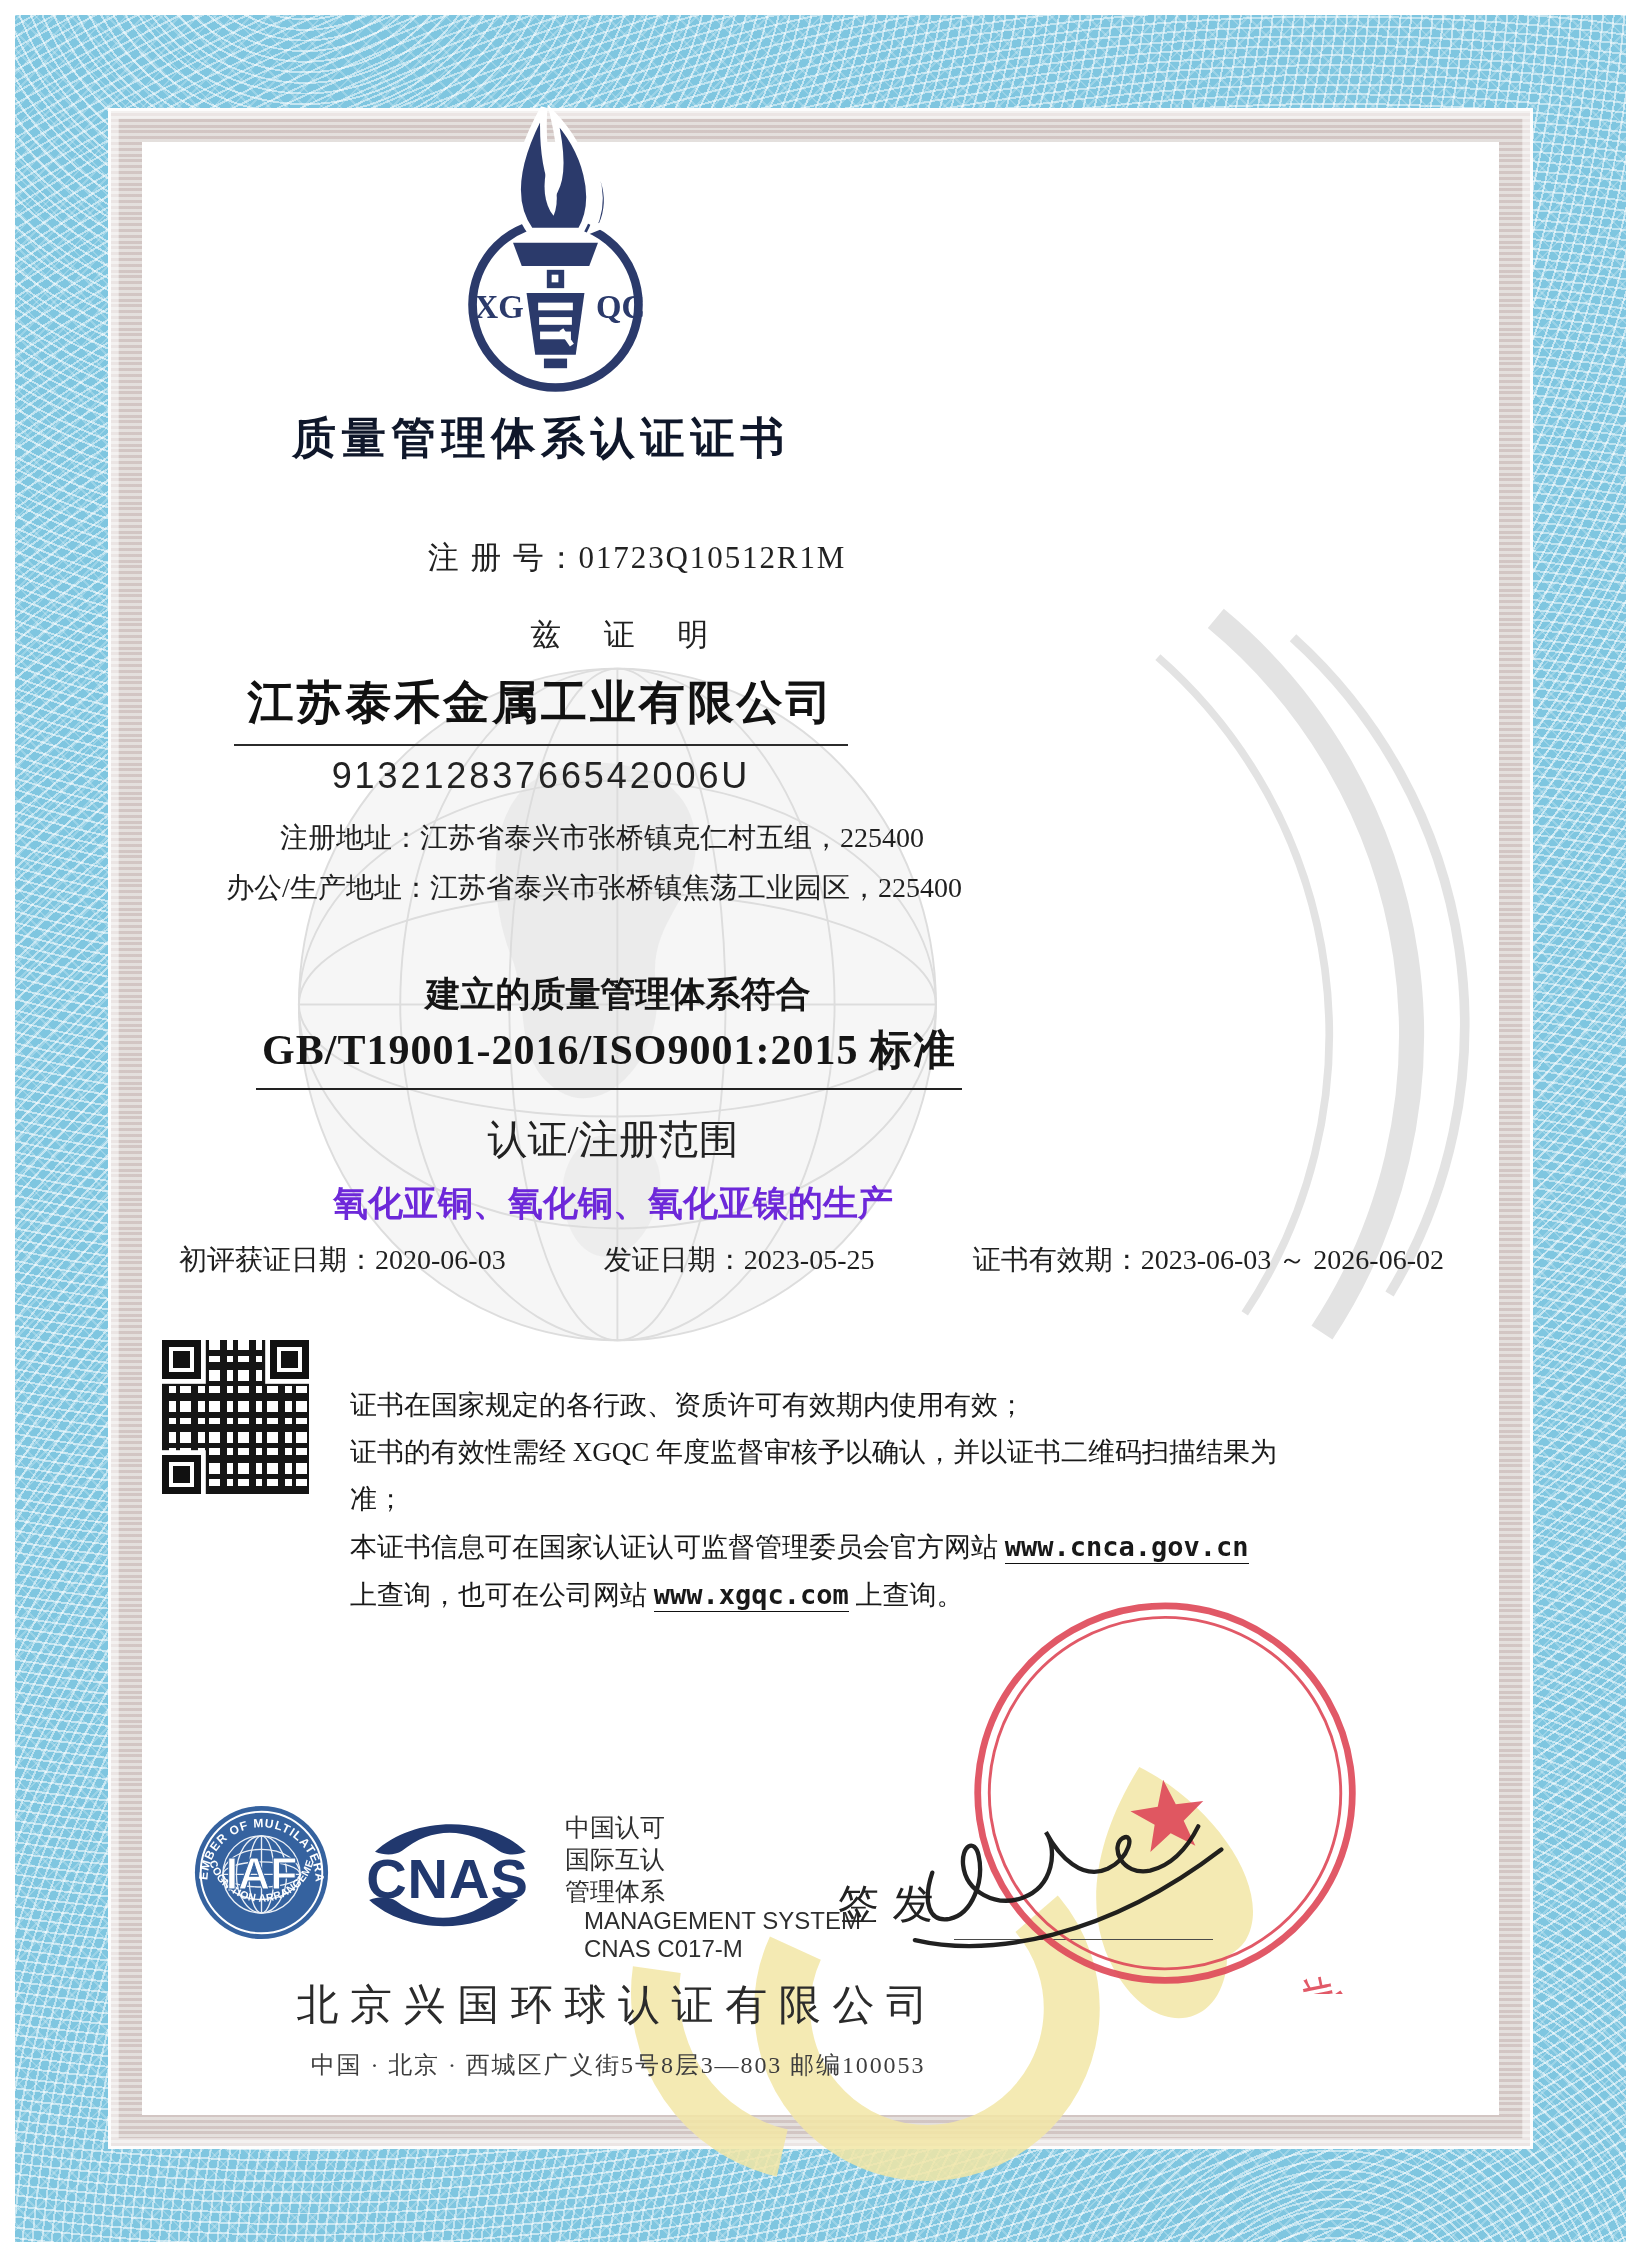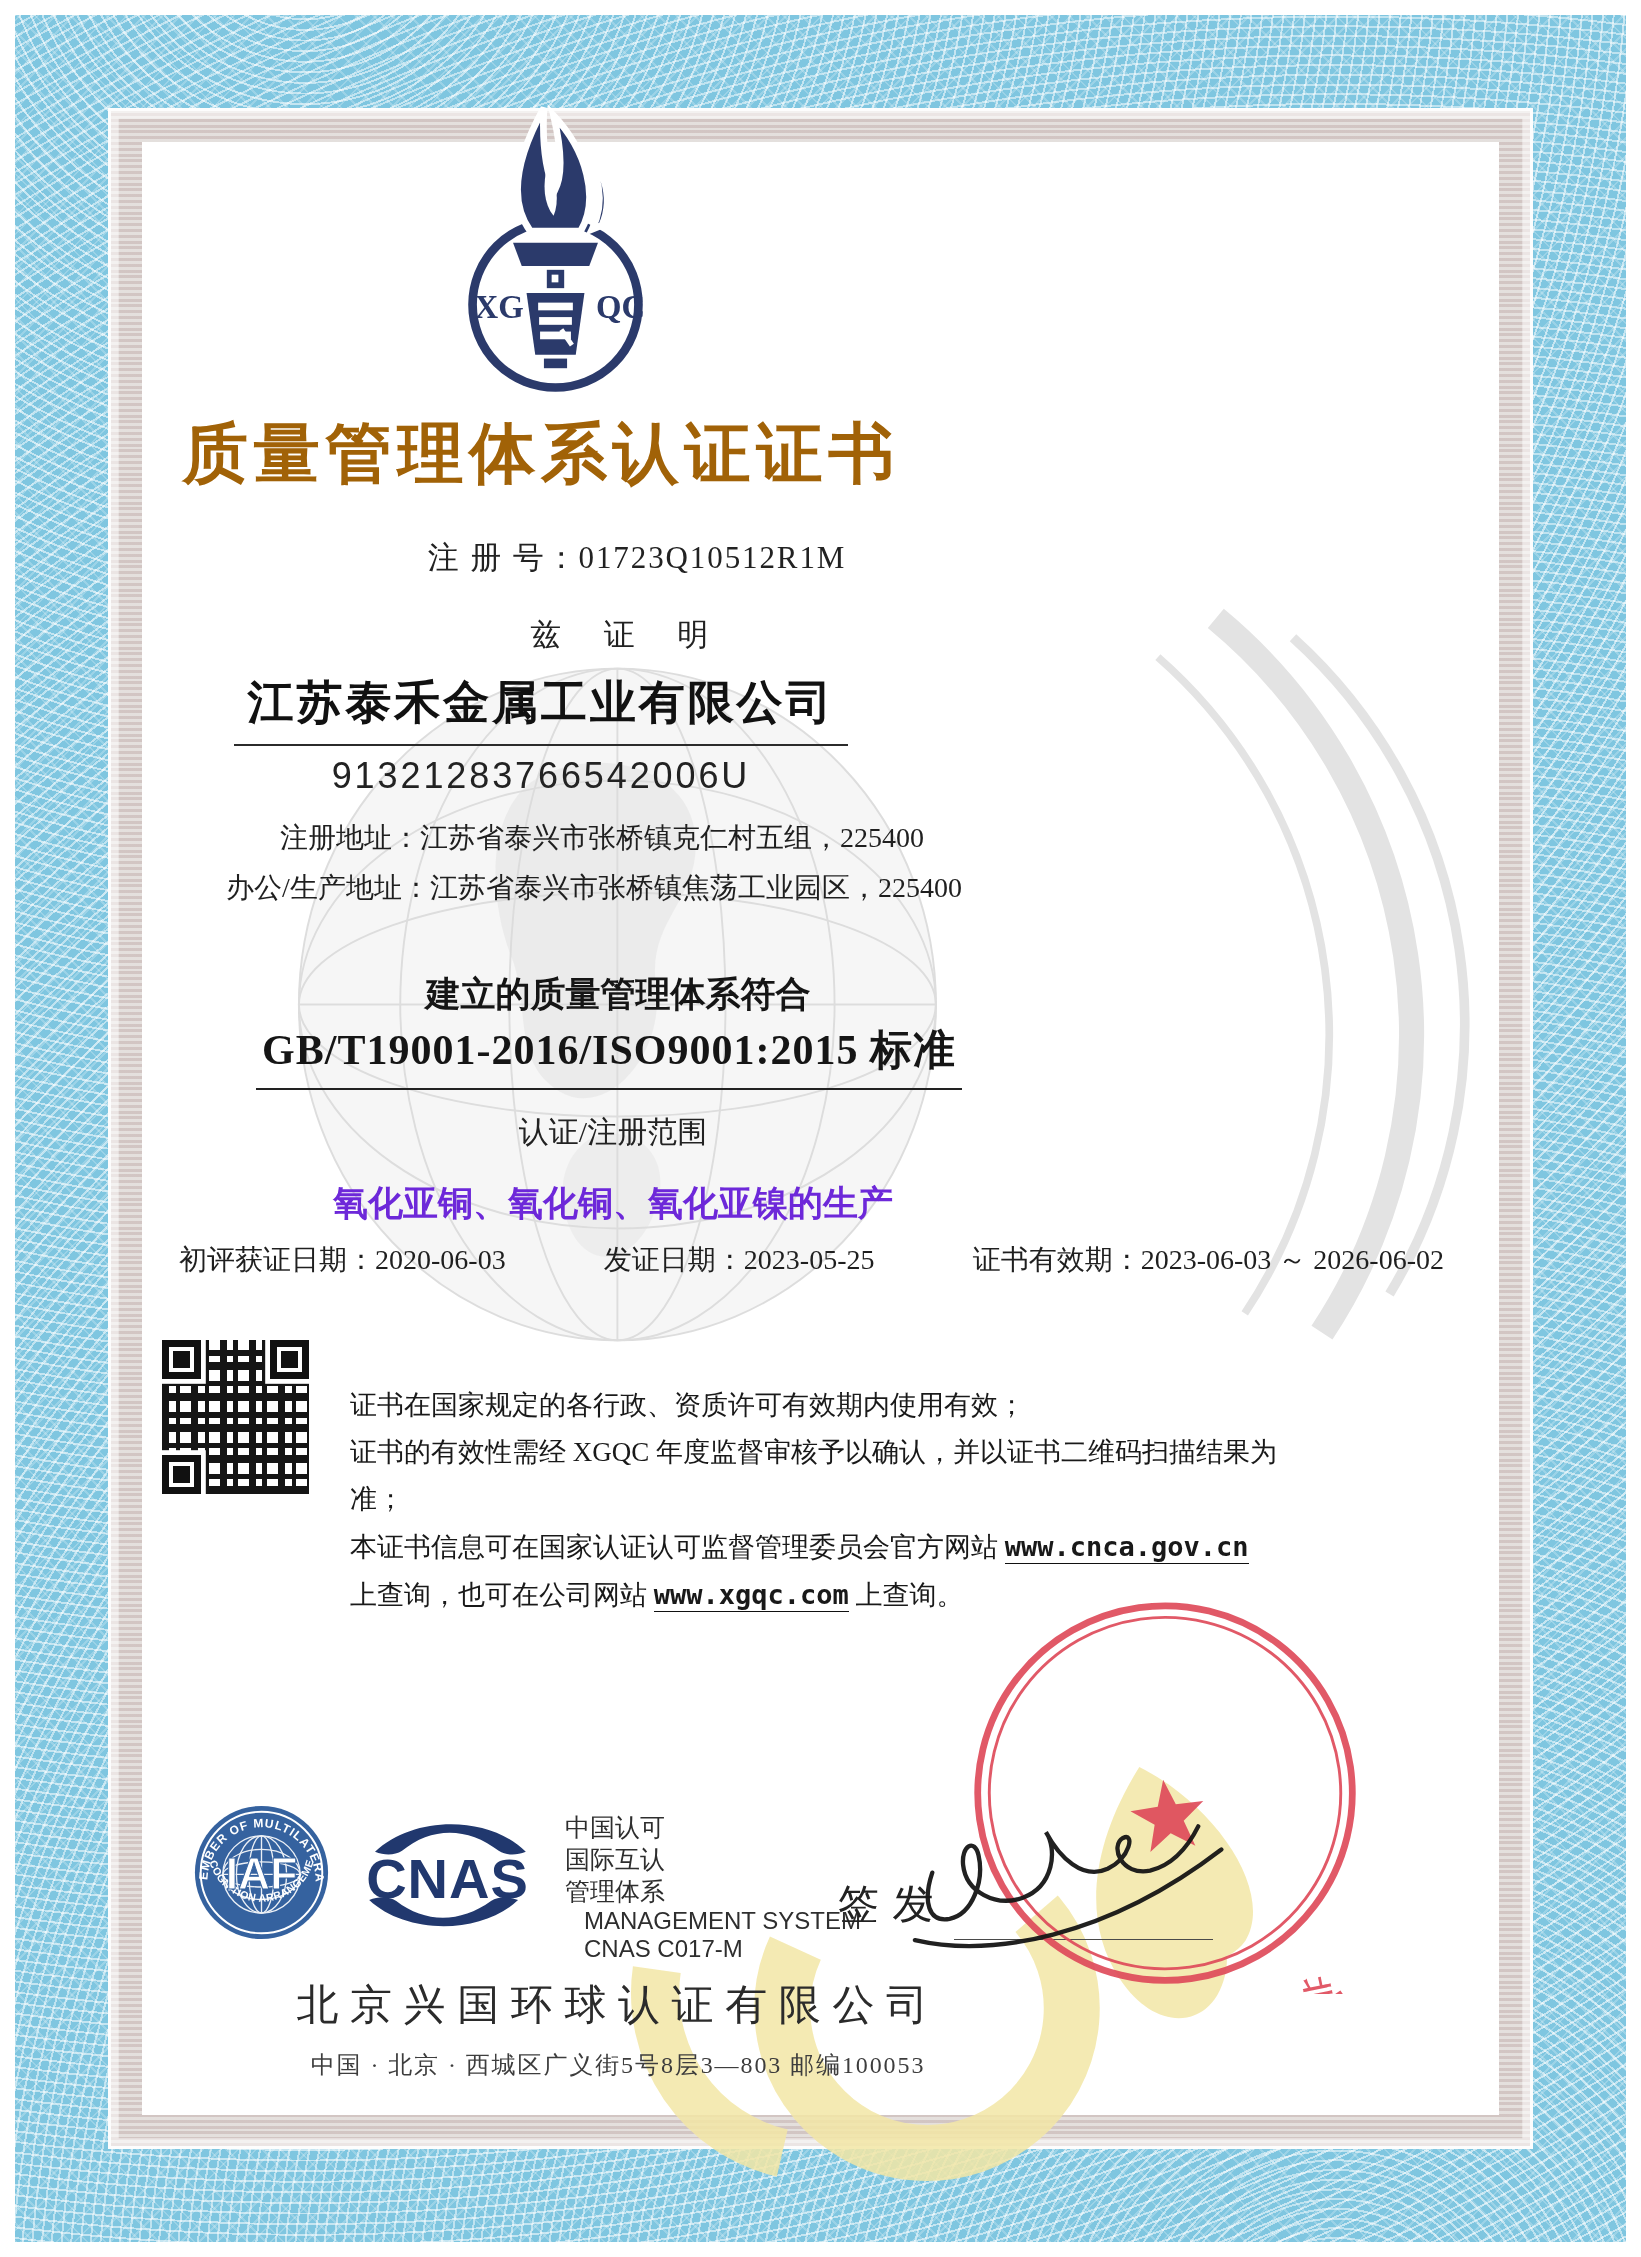--- a/index.html
+++ b/index.html
@@ -23,37 +23,37 @@
   .frame-gray{
     position:absolute;inset:93px;
     background:#d9d2cf;
     background-image:repeating-linear-gradient(0deg, rgba(190,160,160,.25) 0 2.9px, rgba(255,255,255,.3) 2.9px 5.8px);
     border:3.9px solid #fdfdfd;
     box-shadow:inset 0 0 0 7.7px rgba(255,255,255,.55);
   }
   .sheet{position:absolute;inset:127px;background:#ffffff;}
 
   
-  .cert-title{left:58px;width:966px;top:409px;font-size:66px;font-weight:700;letter-spacing:5.8px;
-    font-family:"Liberation Sans","DejaVu Sans",sans-serif;color:#a16207;white-space:nowrap;}
+  .cert-title{left:58px;width:966px;top:409px;font-size:44px;font-weight:700;letter-spacing:5.8px;
+    font-family:"Liberation Sans","DejaVu Sans",sans-serif;color:#0f172a;white-space:nowrap;}
   .regno{left:154px;width:966px;top:537px;font-size:31px;letter-spacing:1.9px;color:#222;}
   .hereby{left:145px;width:966px;top:614px;font-size:31px;letter-spacing:17.4px;color:#222;}
   .company-wrap{left:58px;width:966px;top:672px;}
   .company{display:inline-block;font-size:46px;font-weight:700;letter-spacing:2.9px;color:#111;
     font-family:"Liberation Sans","DejaVu Sans",sans-serif;border-bottom:2.9px solid #2b2b2b;padding:0 13.5px 9.7px;}
   .credit-code{left:58px;width:966px;top:755px;font-size:36px;letter-spacing:2.9px;color:#222;
     font-family:"Liberation Sans","DejaVu Sans",sans-serif;}
   .addr1{left:119px;width:966px;top:819px;font-size:28px;color:#1f1f1f;}
   .addr2{left:111px;width:966px;top:869px;font-size:28px;color:#1f1f1f;}
   .sys-line{left:135px;width:966px;top:971px;font-size:35px;font-weight:700;color:#151515;
     font-family:"Liberation Sans","DejaVu Sans",sans-serif;}
   .std-wrap{left:126px;width:966px;top:1022px;}
   .std-line{display:inline-block;font-size:42px;font-weight:700;color:#151515;letter-spacing:1px;
     border-bottom:2.9px solid #222;padding:0 5.8px 9.7px;}
-  .scope-label{left:130px;width:966px;top:1112px;font-size:30px;color:#222;}
+  .scope-label{left:130px;width:966px;top:1112px;font-size:40px;color:#222;}
   .scope-line{left:130px;width:966px;top:1180px;font-size:35px;font-weight:700;color:#6d28d9;
     font-family:"Liberation Sans","DejaVu Sans",sans-serif;}
   .dates-row{left:179px;width:1265px;top:1241px;display:flex;justify-content:space-between;
     font-size:28px;color:#1f1f1f;white-space:nowrap;}
 
   
   .qr{left:162px;top:1340px;width:147px;height:154px;background:#fff;
     background-image:
       repeating-linear-gradient(90deg, #151515 0 6.8px, rgba(0,0,0,0) 6.8px 13.5px, #151515 13.5px 18.3px, rgba(0,0,0,0) 18.3px 29px),
       repeating-linear-gradient(0deg, #151515 0 7.7px, #ffffff 7.7px 14.5px, #151515 14.5px 20px, #ffffff 20px 31px);}

